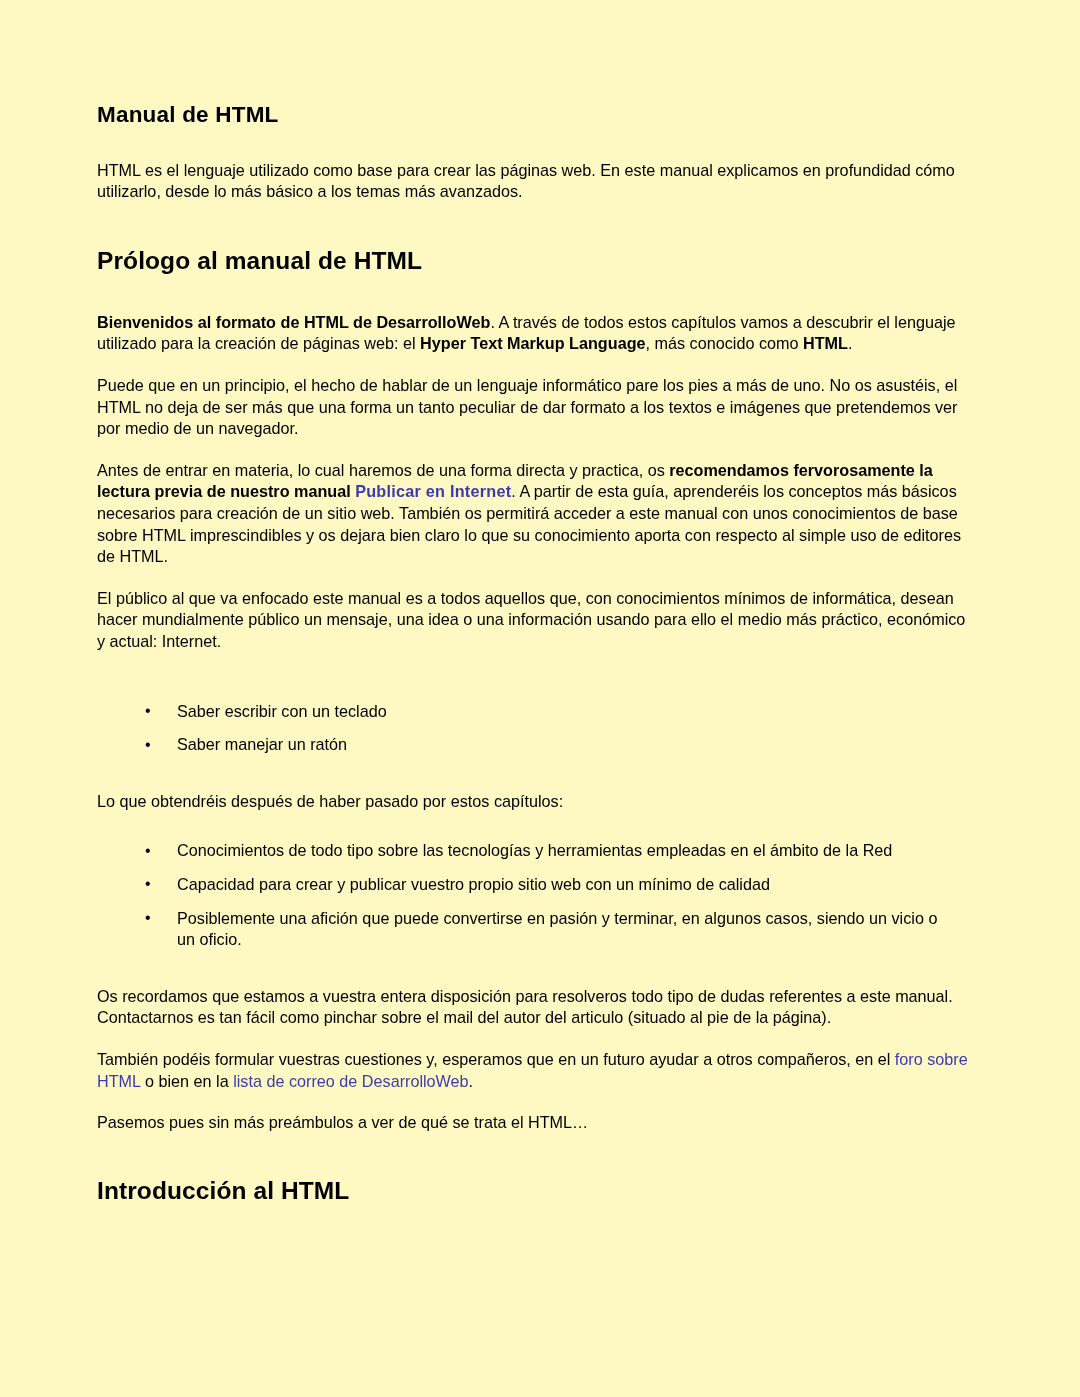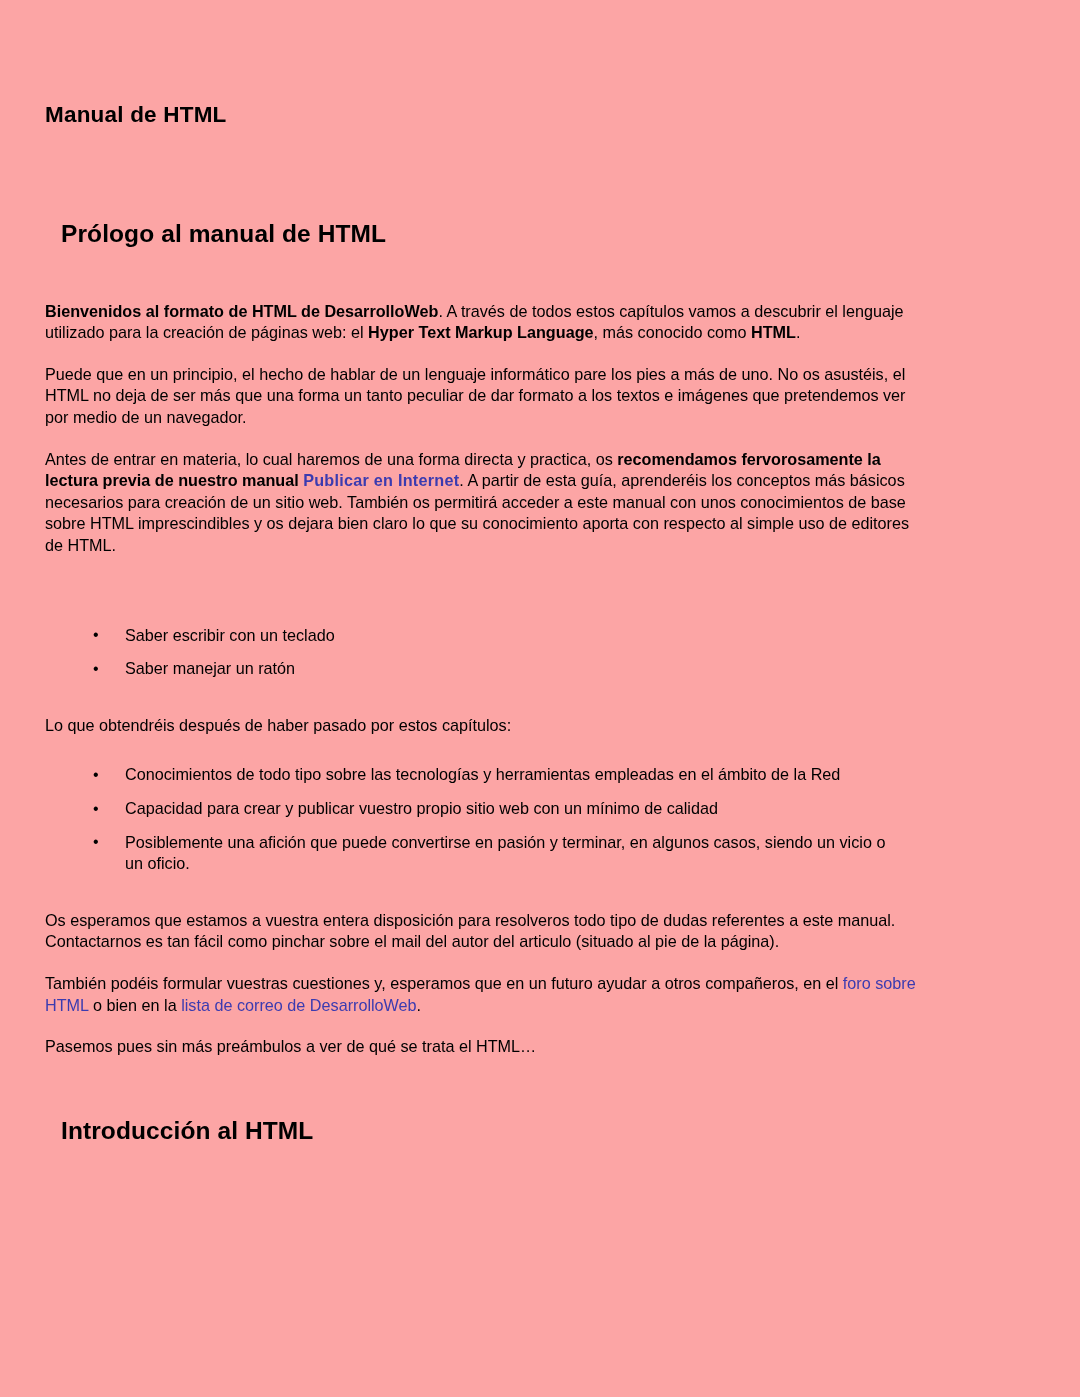--- a/index.html
+++ b/index.html
@@ -12,41 +12,41 @@
     width: 1080px;
     height: 1397px;
     font-family: "Liberation Sans", sans-serif;
     color: #000000;
     -webkit-font-smoothing: antialiased;
   }
   .page {
     width: 1080px;
     height: 1397px;
     box-sizing: border-box;
-    padding: 103px 111px 0 45px;
-    background: #fca5a5;
+    padding: 103px 111px 0 97px;
+    background: #fef9c3;
     position: relative;
   }
   .content {
     width: 872px;
   }
   h1.doc-title {
     font-size: 22.5px;
     font-weight: bold;
     letter-spacing: 0.2px;
     line-height: 1.1;
     margin: 0 0 0 0;
     color: #000;
   }
   h2.section-title {
     font-size: 24.5px;
     font-weight: bold;
     letter-spacing: 0.1px;
     line-height: 1.1;
-    margin: 16px;
+    margin: 0;
     color: #000;
   }
   p.body-text {
     font-size: 16.2px;
     line-height: 21.6px;
     margin: 0;
     color: #000;
     text-align: left;
   }
   .sp-intro-before { height: 32px; }
@@ -90,39 +90,41 @@
 </head>
 <body>
 
 <div class="page">
   <div class="content">
 
     <h1 class="doc-title">Manual de HTML</h1>
 
     <div class="sp-intro-before"></div>
 
+    <p class="body-text">HTML es el lenguaje utilizado como base para crear las páginas web. En este manual explicamos en profundidad cómo utilizarlo, desde lo más básico a los temas más avanzados.</p>
 
     <div class="sp-after-intro"></div>
 
     <h2 class="section-title">Prólogo al manual de HTML</h2>
 
     <div class="sp-after-h2"></div>
 
     <p class="body-text"><span class="b">Bienvenidos al formato de HTML de DesarrolloWeb</span><span>. A través de todos estos capítulos vamos a descubrir el lenguaje utilizado para la creación de páginas web: el </span><span class="b">Hyper Text Markup Language</span><span>, más conocido como </span><span class="b">HTML</span><span>.</span></p>
 
     <div class="sp-para"></div>
 
     <p class="body-text">Puede que en un principio, el hecho de hablar de un lenguaje informático pare los pies a más de uno. No os asustéis, el HTML no deja de ser más que una forma un tanto peculiar de dar formato a los textos e imágenes que pretendemos ver por medio de un navegador.</p>
 
     <div class="sp-para"></div>
 
     <p class="body-text"><span>Antes de entrar en materia, lo cual haremos de una forma directa y practica, os </span><span class="b">recomendamos fervorosamente la lectura previa de nuestro manual </span><a class="lnk bold">Publicar en Internet</a><span>. A partir de esta guía, aprenderéis los conceptos más básicos necesarios para creación de un sitio web. También os permitirá acceder a este manual con unos conocimientos de base sobre HTML imprescindibles y os dejara bien claro lo que su conocimiento aporta con respecto al simple uso de editores de HTML.</span></p>
 
     <div class="sp-para"></div>
 
+    <p class="body-text">El público al que va enfocado este manual es a todos aquellos que, con conocimientos mínimos de informática, desean hacer mundialmente público un mensaje, una idea o una información usando para ello el medio más práctico, económico y actual: Internet.</p>
 
     <div class="sp-para"></div>
 
 
     <div class="sp-list-before"></div>
 
     <ul class="bullets">
       <li>Saber escribir con un teclado</li>
       <li>Saber manejar un ratón</li>
     </ul>
@@ -134,21 +136,21 @@
     <div class="sp-list-before"></div>
 
     <ul class="bullets">
       <li>Conocimientos de todo tipo sobre las tecnologías y herramientas empleadas en el ámbito de la Red</li>
       <li>Capacidad para crear y publicar vuestro propio sitio web con un mínimo de calidad</li>
       <li>Posiblemente una afición que puede convertirse en pasión y terminar, en algunos casos, siendo un vicio o un oficio.</li>
     </ul>
 
     <div class="sp-list-after"></div>
 
-    <p class="body-text">Os esperamos que estamos a vuestra entera disposición para resolveros todo tipo de dudas referentes a este manual. Contactarnos es tan fácil como pinchar sobre el mail del autor del articulo (situado al pie de la página).</p>
+    <p class="body-text">Os recordamos que estamos a vuestra entera disposición para resolveros todo tipo de dudas referentes a este manual. Contactarnos es tan fácil como pinchar sobre el mail del autor del articulo (situado al pie de la página).</p>
 
     <div class="sp-para"></div>
 
     <p class="body-text"><span>También podéis formular vuestras cuestiones y, esperamos que en un futuro ayudar a otros compañeros, en el </span><a class="lnk">foro sobre HTML</a><span> o bien en la </span><a class="lnk">lista de correo de DesarrolloWeb</a><span>.</span></p>
 
     <div class="sp-para"></div>
 
     <p class="body-text">Pasemos pues sin más preámbulos a ver de qué se trata el HTML…</p>
 
     <div class="sp-before-final-h2"></div>

